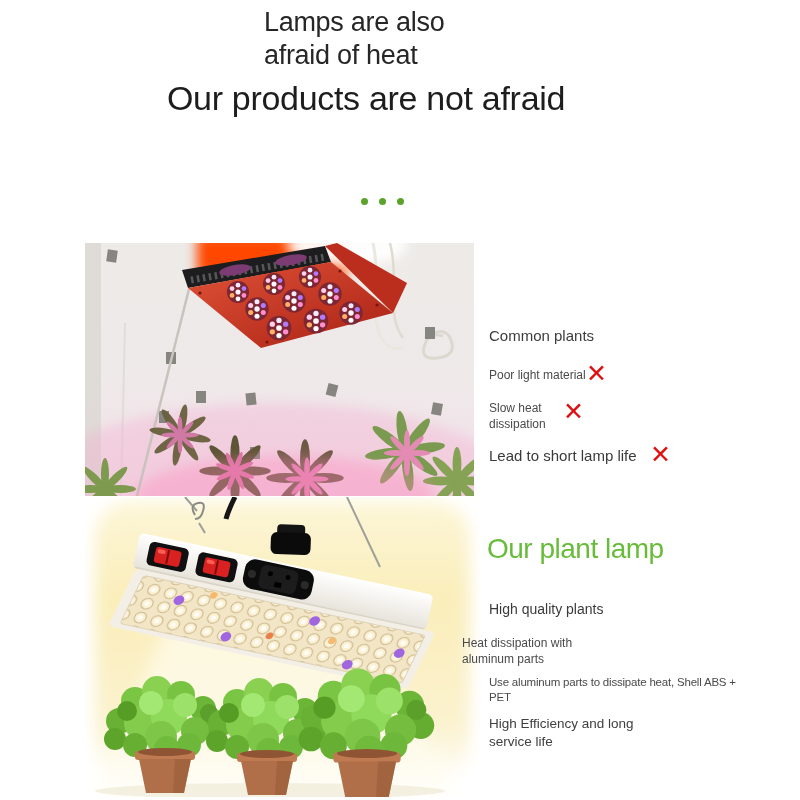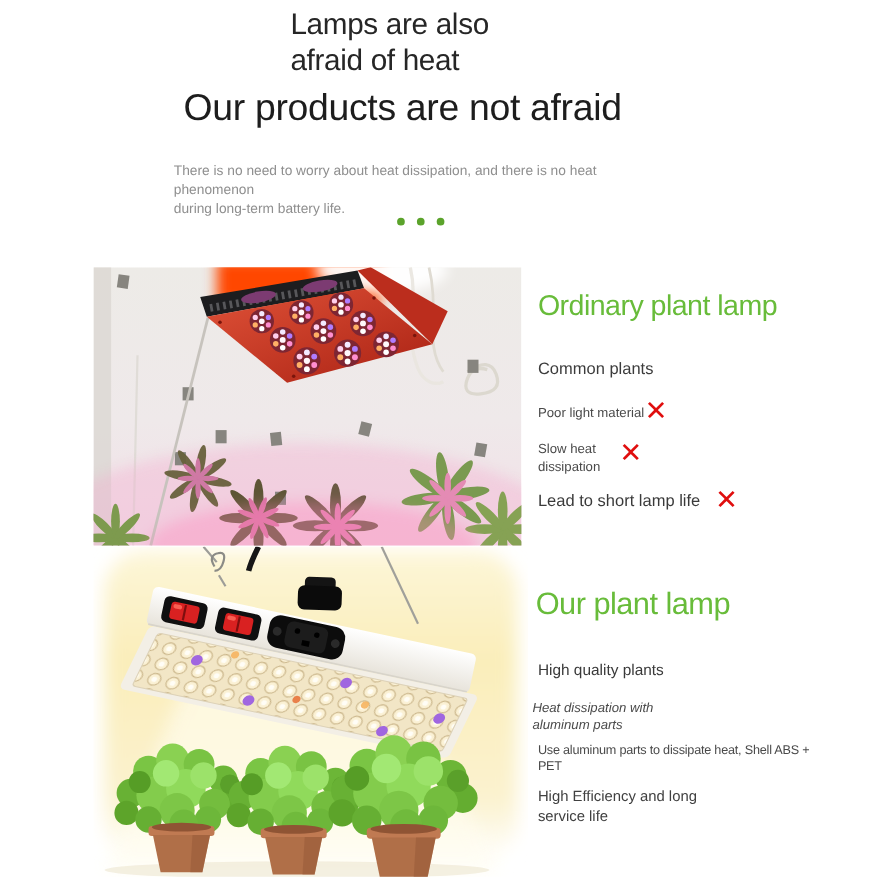--- a/index.html
+++ b/index.html
@@ -17,37 +17,35 @@
   .item-small{font-size:12px;color:#4a4a4a;line-height:1.3;white-space:pre-line;}
   .i0{left:489px;top:368px;}
   .i1{left:489px;top:401px;}
   .i2{left:489px;top:446px;font-size:15px;color:#3a3a3a;}
   .x-mark{color:#e00e0e;font-weight:700;font-size:25px;line-height:1;font-family:"DejaVu Sans",sans-serif;}
   .x0{left:586px;top:361px;}
   .x1{left:563px;top:399px;}
   .x2{left:650px;top:442px;}
   .ours-heading{left:487px;top:533px;font-size:28px;}
   .f0{left:489px;top:601px;font-size:14px;color:#3a3a3a;}
-  .f1{left:484px;top:636px;font-style:italic;}
+  .f1{left:462px;top:636px;}
   .f2{left:489px;top:675px;font-size:11.5px;letter-spacing:-0.2px;}
   .f3{left:489px;top:715px;font-size:13.5px;color:#404040;line-height:1.3;white-space:pre-line;}
   .photo{display:block;}
   .p1{left:85px;top:243px;}
   .p2{left:85px;top:497px;}
 </style>
 </head>
 <body>
 
 <div class="page">
 
   <div class="abs tagline">Lamps are also
 afraid of heat</div>
   <div class="abs main-title">Our products are not afraid</div>
-  <div class="abs desc">There is no need to worry about heat dissipation, and there is no heat phenomenon
-during long-term battery life.</div>
   <div class="abs dots">
     <span class="dot"></span>
     <span class="dot"></span>
     <span class="dot"></span>
   </div>
 
   <svg class="abs photo p1" width="389" height="253" viewBox="0 0 389 253">
     <defs>
       <linearGradient id="p1wall" x1="0" y1="0" x2="0" y2="1">
         <stop offset="0" stop-color="#edebe7"></stop>
@@ -146,21 +144,20 @@
       <use href="#pstar" transform="translate(220,235) scale(1.25)" fill="#6b5a44"></use>
       <use href="#pstar" transform="translate(222,236) scale(0.7)" fill="#e080ae"></use>
       <use href="#pstar" transform="translate(320,208) scale(1.3) rotate(-8)" fill="#7a9a50"></use>
       <use href="#pstar" transform="translate(322,210) scale(0.75)" fill="#e48bb4"></use>
       <use href="#pstar" transform="translate(372,238) scale(1.1)" fill="#86a254"></use>
       <use href="#pstar" transform="translate(20,246)" fill="#7d9a4e"></use>
       <ellipse cx="200" cy="253" rx="150" ry="40" fill="#ff86bb" opacity="0.35" filter="url(#b6)"></ellipse>
     </g>
   </svg>
 
-  <div class="abs green-heading ord-heading">Ordinary plant lamp</div>
   <div class="abs ord-sub">Common plants</div>
   <div class="abs item-small i0">Poor light material</div>
   <div class="abs x-mark x0">✕</div>
   <div class="abs item-small i1">Slow heat
 dissipation</div>
   <div class="abs x-mark x1">✕</div>
   <div class="abs item-small i2">Lead to short lamp life</div>
   <div class="abs x-mark x2">✕</div>
 
   <svg class="abs photo p2" width="395" height="300" viewBox="0 0 395 300">

